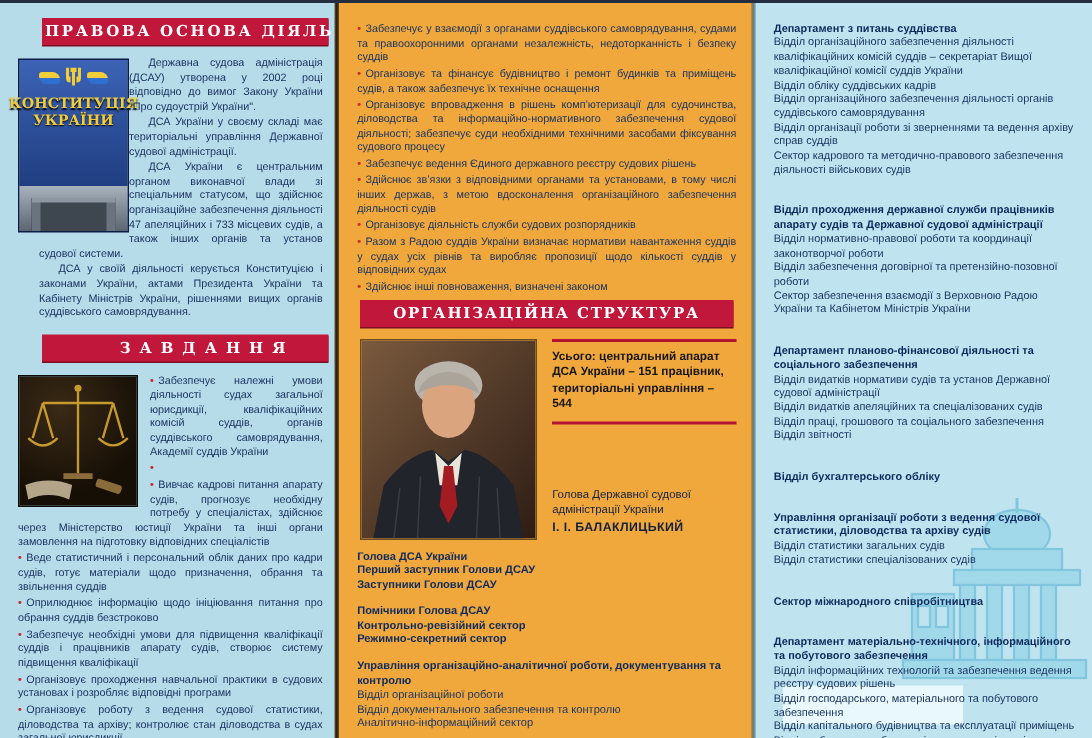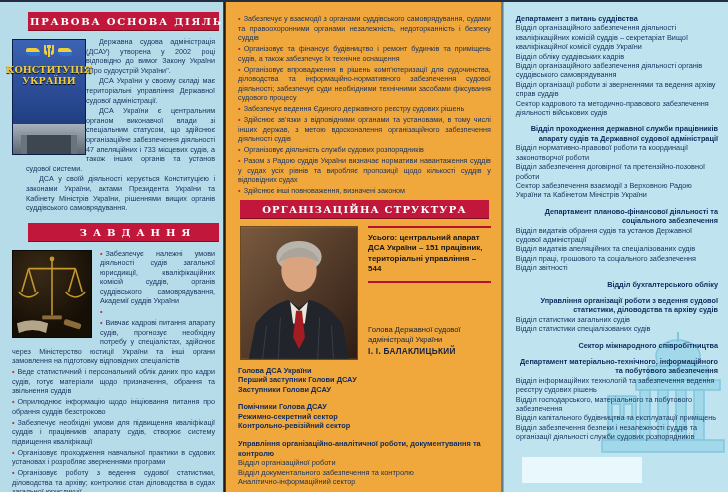--- a/index.html
+++ b/index.html
@@ -87,21 +87,21 @@
   .chief-name{font-weight:bold;color:#14213c;font-size:8.2px;margin-top:2px;letter-spacing:.3px;}
   .org{margin-top:4px;}
   .oline{font-size:7.4px;line-height:9.6px;color:#1c3560;}
   .oline.bold{font-weight:bold;color:#0e2a5e;}
   .oline.gap{margin-top:8px;}
 
   
   .rlines{position:relative;z-index:1;}
   .rline{font-size:7.3px;line-height:9.4px;color:#1c3560;}
   .rline.bold{font-weight:bold;color:#0d2a5c;}
-  .rline.gap{margin-top:7px;text-align:right;}
+  .rline.gap{margin-top:18px;}
   .watermark{position:absolute;right:0;bottom:26px;opacity:.6;z-index:0;}
   .white-box{position:absolute;left:18px;bottom:9px;width:120px;height:26px;background:rgba(236,250,253,.9);}
 </style>
 </head>
 <body>
 
 <div class="page">
 
   <div class="panel left">
     <div class="hbar first">
@@ -153,33 +153,33 @@
             <path d="M54 42 Q64 52 74 42"></path>
           </g>
           <circle cx="40" cy="8" r="2.4" fill="#c79a2e"></circle>
           <rect x="30" y="66" width="20" height="4" fill="#8a6b3a"></rect>
           <path d="M4 74 Q20 68 36 74 L34 84 Q20 78 6 84 Z" fill="#cfc0a0" opacity="0.85"></path>
           <rect x="52" y="72" width="18" height="6" rx="2" fill="#8a6b3a" transform="rotate(18 61 75)"></rect>
         </svg>
       </div>
       <div>
 
-          <div class="li"><span class="blt"></span><span>Забезпечує належні умови діяльності судів загальної юрисдикції, кваліфікаційних комісій суддів, органів суддівського самоврядування, Академії суддів України</span></div>
+          <div class="li"><span class="blt"></span><span>Забезпечує належні умови діяльності судах загальної юрисдикції, кваліфікаційних комісій суддів, органів суддівського самоврядування, Академії суддів України</span></div>
 
           <div class="li"><span class="blt"></span></div>
 
           <div class="li"><span class="blt"></span><span>Вивчає кадрові питання апарату судів, прогнозує необхідну потребу у спеціалістах, здійснює через Міністерство юстиції України та інші органи замовлення на підготовку відповідних спеціалістів</span></div>
 
           <div class="li"><span class="blt"></span><span>Веде статистичний і персональний облік даних про кадри судів, готує матеріали щодо призначення, обрання та звільнення суддів</span></div>
 
           <div class="li"><span class="blt"></span><span>Оприлюднює інформацію щодо ініціювання питання про обрання суддів безстроково</span></div>
 
           <div class="li"><span class="blt"></span><span>Забезпечує необхідні умови для підвищення кваліфікації суддів і працівників апарату судів, створює систему підвищення кваліфікації</span></div>
 
-          <div class="li"><span class="blt"></span><span>Організовує проходження навчальної практики в судових установах і розробляє зверненнями програми</span></div>
+          <div class="li"><span class="blt"></span><span>Організовує проходження навчальної практики в судових установах і розробляє відповідні програми</span></div>
 
           <div class="li"><span class="blt"></span><span>Організовує роботу з ведення судової статистики, діловодства та архіву; контролює стан діловодства в судах загальної юрисдикції</span></div>
 
         </div>
     </div>
   </div>
 
   <div class="fold fold1"></div>
 
   <div class="panel middle">
@@ -237,23 +237,23 @@
     <div class="org">
 
         <div class="oline bold">Голова ДСА України</div>
 
         <div class="oline bold">Перший заступник Голови ДСАУ</div>
 
         <div class="oline bold">Заступники Голови ДСАУ</div>
 
         <div class="oline bold gap">Помічники Голова ДСАУ</div>
 
+        <div class="oline bold">Контрольно-ревізійний сектор</div>
+
         <div class="oline bold">Режимно-секретний сектор</div>
-
-        <div class="oline bold">Контрольно-ревізійний сектор</div>
 
         <div class="oline bold gap">Управління організаційно-аналітичної роботи, документування та контролю</div>
 
         <div class="oline">Відділ організаційної роботи</div>
 
         <div class="oline">Відділ документального забезпечення та контролю</div>
 
         <div class="oline">Аналітично-інформаційний сектор</div>
       </div>
   </div>
@@ -296,21 +296,21 @@
 
 
         <div class="rline">Відділ нормативно-правової роботи та координації законотворчої роботи</div>
 
         <div class="rline">Відділ забезпечення договірної та претензійно-позовної роботи</div>
 
         <div class="rline">Сектор забезпечення взаємодії з Верховною Радою України та Кабінетом Міністрів України</div>
 
         <div class="rline bold gap">Департамент планово-фінансової діяльності та соціального забезпечення</div>
 
-        <div class="rline">Відділ видатків обрання судів та установ Державної судової адміністрації</div>
+        <div class="rline">Відділ видатків нормативи судів та установ Державної судової адміністрації</div>
 
         <div class="rline">Відділ видатків апеляційних та спеціалізованих судів</div>
 
         <div class="rline">Відділ праці, грошового та соціального забезпечення</div>
 
         <div class="rline">Відділ звітності</div>
 
         <div class="rline bold gap">Відділ бухгалтерського обліку</div>
 
         <div class="rline bold gap">Управління організації роботи з ведення судової статистики, діловодства та архіву судів</div>

